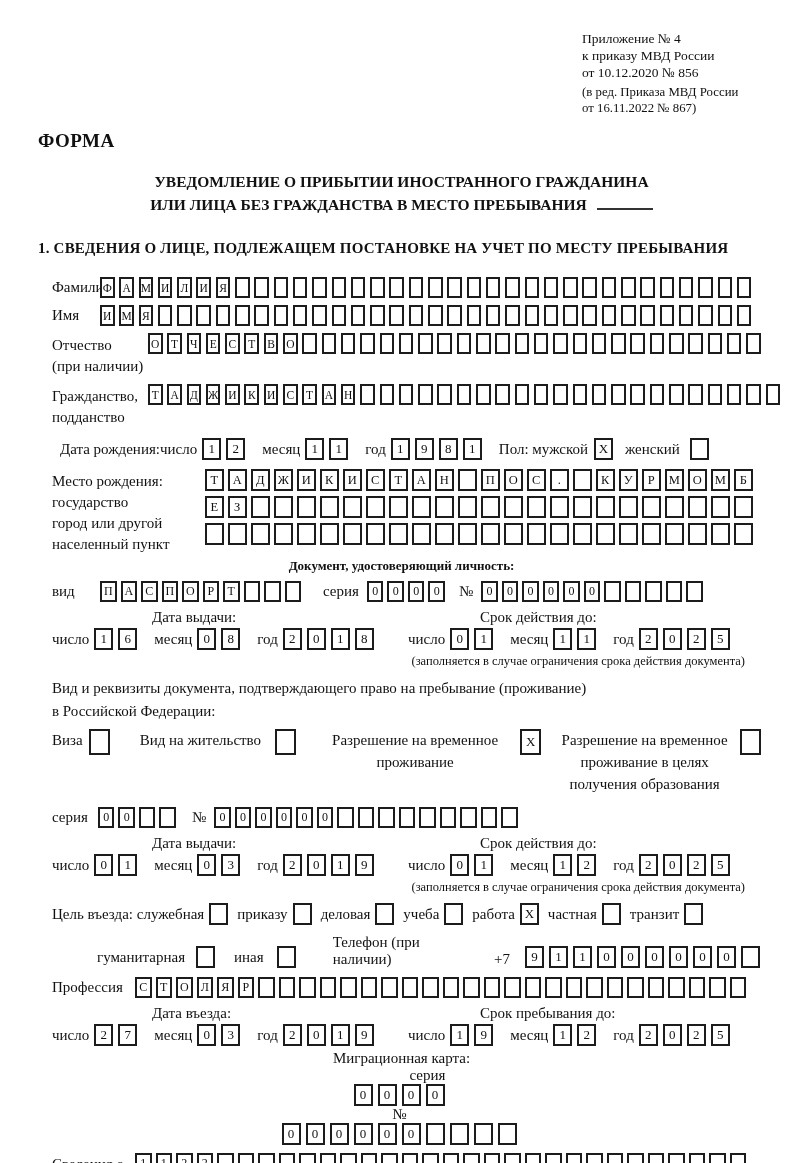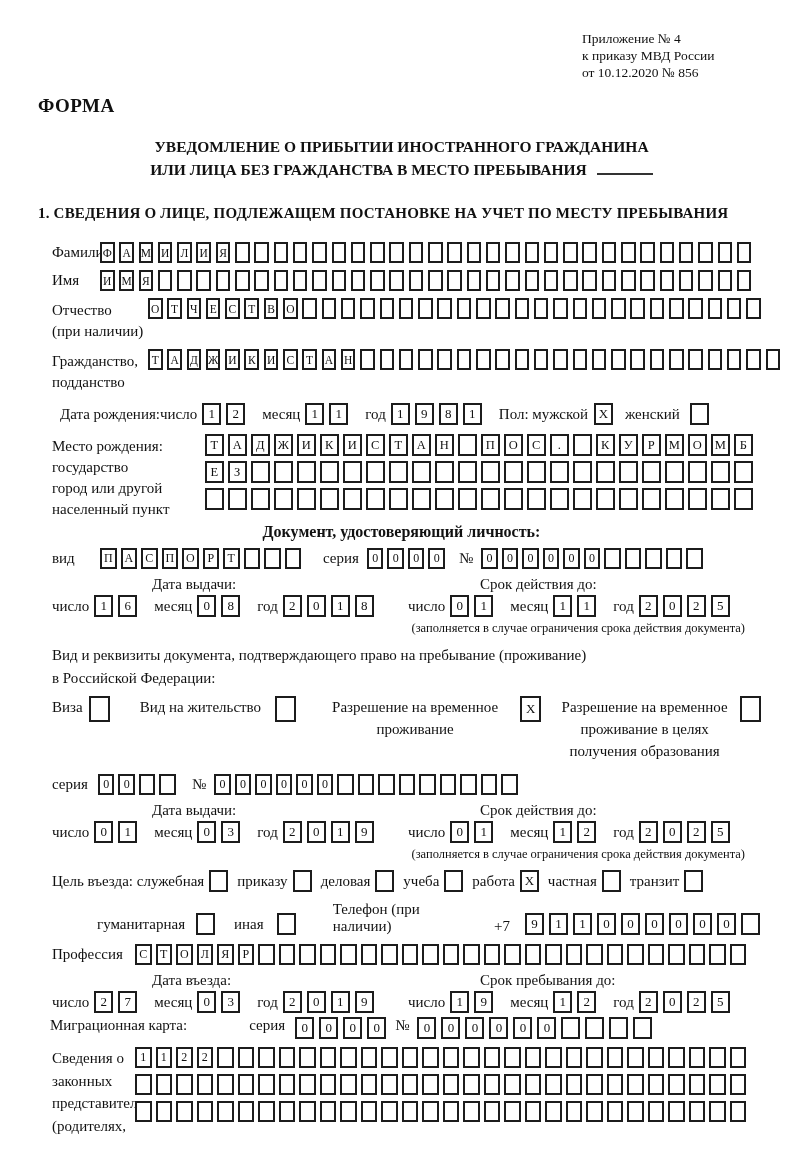--- a/index.html
+++ b/index.html
@@ -58,37 +58,41 @@
   .opt-center { text-align:center; line-height:22px; }
   .w190 { width:190px; } .w175 { width:175px; }
 
   
   .purpose-row { display:flex; align-items:flex-end; margin-left:14px; margin-bottom:9px; column-gap:9px; }
   .pair { display:flex; align-items:center; column-gap:5px; }
   .purpose-row2 { margin-left:59px; }
   .phone-label { margin-left:28px; }
   .phone-prefix { margin-left:24px; margin-right:6px; }
 
-  .mig-row { display:flex; margin-left:12px; margin-bottom:8px; }
+  .mig-row { display:flex; align-items:center; margin-left:0; margin-bottom:8px;flex-direction:column; }
 
   .rep-block { display:flex; align-items:flex-start; margin-left:14px; margin-top:3px; }
   .rep-labels { width:83px; flex-shrink:0; line-height:22.5px; }
   .rep-rows .cells { margin-bottom:6px; }
 
-  .doc-heading { text-align:center; font-weight:bold; font-size:16px; margin:2px 0 7px 0; }
+  .doc-heading { text-align:center; font-weight:bold; font-size:13px; margin:2px 0 7px 0; }
 </style>
 </head>
 <body>
 
 <div class="page">
 
   <div class="appendix">
     <div>Приложение № 4</div>
     <div>к приказу МВД России</div>
     <div>от 10.12.2020 № 856</div>
+    <div class="edition">
+      <div>(в ред. Приказа МВД России</div>
+      <div>от 16.11.2022 № 867)</div>
+    </div>
   </div>
 
   <div class="form-label">ФОРМА</div>
 
   <div class="title">
     <div>УВЕДОМЛЕНИЕ О ПРИБЫТИИ ИНОСТРАННОГО ГРАЖДАНИНА</div>
     <div><span>ИЛИ ЛИЦА БЕЗ ГРАЖДАНСТВА В МЕСТО ПРЕБЫВАНИЯ</span><span class="title-underline"></span></div>
   </div>
 
   <div class="section-heading">1. СВЕДЕНИЯ О ЛИЦЕ, ПОДЛЕЖАЩЕМ ПОСТАНОВКЕ НА УЧЕТ ПО МЕСТУ ПРЕБЫВАНИЯ</div>

